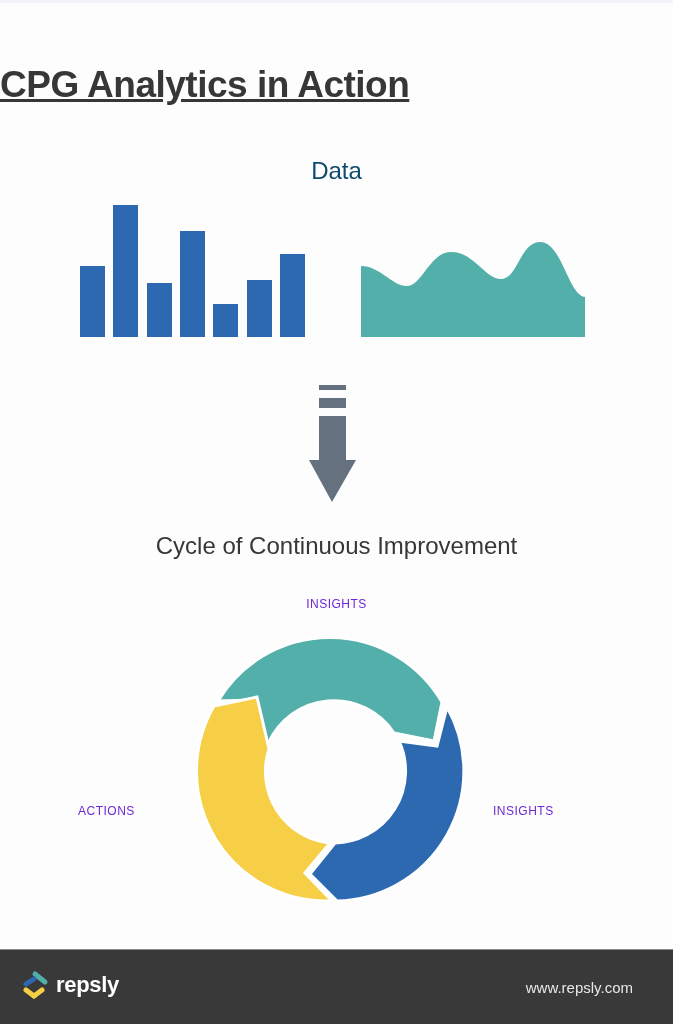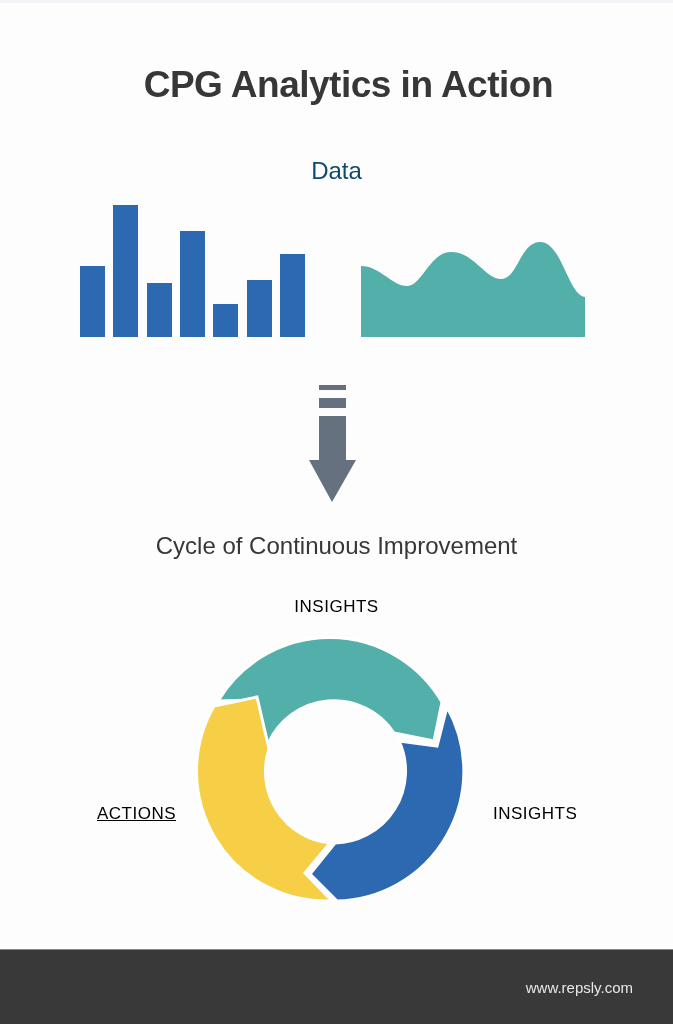--- a/index.html
+++ b/index.html
@@ -1,21 +1,21 @@
 <!DOCTYPE html>
 <html><head>
 <meta charset="utf-8">
 <style>
   html, body { margin: 0; padding: 0; }
   body { width: 673px; height: 1024px; background: #fdfdfd; position: relative; overflow: hidden; font-family: "Liberation Sans", sans-serif; }
   .topstrip { position: absolute; left: 0; top: 0; width: 673px; height: 3px; background: #f3f4f8; }
-  .title { position: absolute; left: 0; top: 64px; width: 553px; text-align: right; font-size: 37px; font-weight: bold; color: #373737; letter-spacing: -0.5px; }
+  .title { position: absolute; left: 0; top: 64px; width: 553px; text-align: left; font-size: 37px; font-weight: bold; color: #373737; letter-spacing: -0.5px; text-decoration: underline; }
   .data-label { position: absolute; left: 0; top: 157px; width: 673px; text-align: center; font-size: 24px; color: #0c4a6e; }
   .cycle-label { position: absolute; left: 0; top: 532px; width: 673px; text-align: center; font-size: 24px; color: #373737; }
-  .seg-label { position: absolute; font-size: 17px; color: #000000; letter-spacing: 0.5px; }
+  .seg-label { position: absolute; font-size: 12px; color: #6d28d9; letter-spacing: 0.5px; }
   svg { position: absolute; left: 0; top: 0; }
   .footer { position: absolute; left: 0; top: 949px; width: 673px; height: 75px; background: #393939; border-top: 1px solid #8a8a8a; }
   .brand { position: absolute; left: 22px; top: 20px; height: 30px; display: flex; align-items: center; }
   .brand-text { color: #ffffff; font-size: 22px; font-weight: bold; margin-left: 6px; letter-spacing: -0.3px; }
   .url { position: absolute; right: 40px; top: 29px; color: #e8e8e8; font-size: 15px; margin-left: 20px; }
 </style>
 </head>
 <body>
 
 <div class="topstrip"></div>
@@ -51,17 +51,26 @@
     <path fill="#2d69b0" d="M447,707 A130,130 0 0 1 337,901 L310,874 L335,843 A72,72 0 0 0 399,741 L437,746 Z"></path>
 
     <path fill="#f6cf46" d="M332,901 A130,130 0 0 1 214,706 L257,697 L269,749 A72,72 0 0 0 330,843 L305,873 Z"></path>
   </g>
 </svg>
 
 <div class="cycle-label">Cycle of Continuous Improvement</div>
 
 <div class="seg-label" style="left:0; width:673px; text-align:center; top:597px;">INSIGHTS</div>
 <div class="seg-label" style="left:493px; top:804px;">INSIGHTS</div>
-<div class="seg-label" style="left:97px; top:804px;text-decoration:underline;">ACTIONS</div>
+<div class="seg-label" style="left:78px; top:804px;">ACTIONS</div>
 
 <div class="footer">
+  <div class="brand">
+    <svg width="28" height="30" viewBox="0 0 28 30" style="position:static">
+      <line x1="13" y1="4" x2="23" y2="12" stroke="#52afa9" stroke-width="5" stroke-linecap="round"></line>
+      <line x1="4" y1="14" x2="12" y2="9" stroke="#2d69b0" stroke-width="5" stroke-linecap="round"></line>
+      <line x1="4" y1="20" x2="12" y2="26" stroke="#f6cf46" stroke-width="5" stroke-linecap="round"></line>
+      <line x1="12" y1="26" x2="20" y2="20" stroke="#f6cf46" stroke-width="5" stroke-linecap="round"></line>
+    </svg>
+    <span class="brand-text">repsly</span>
+  </div>
   <div class="url">www.repsly.com</div>
 </div>
 
 </body></html>

